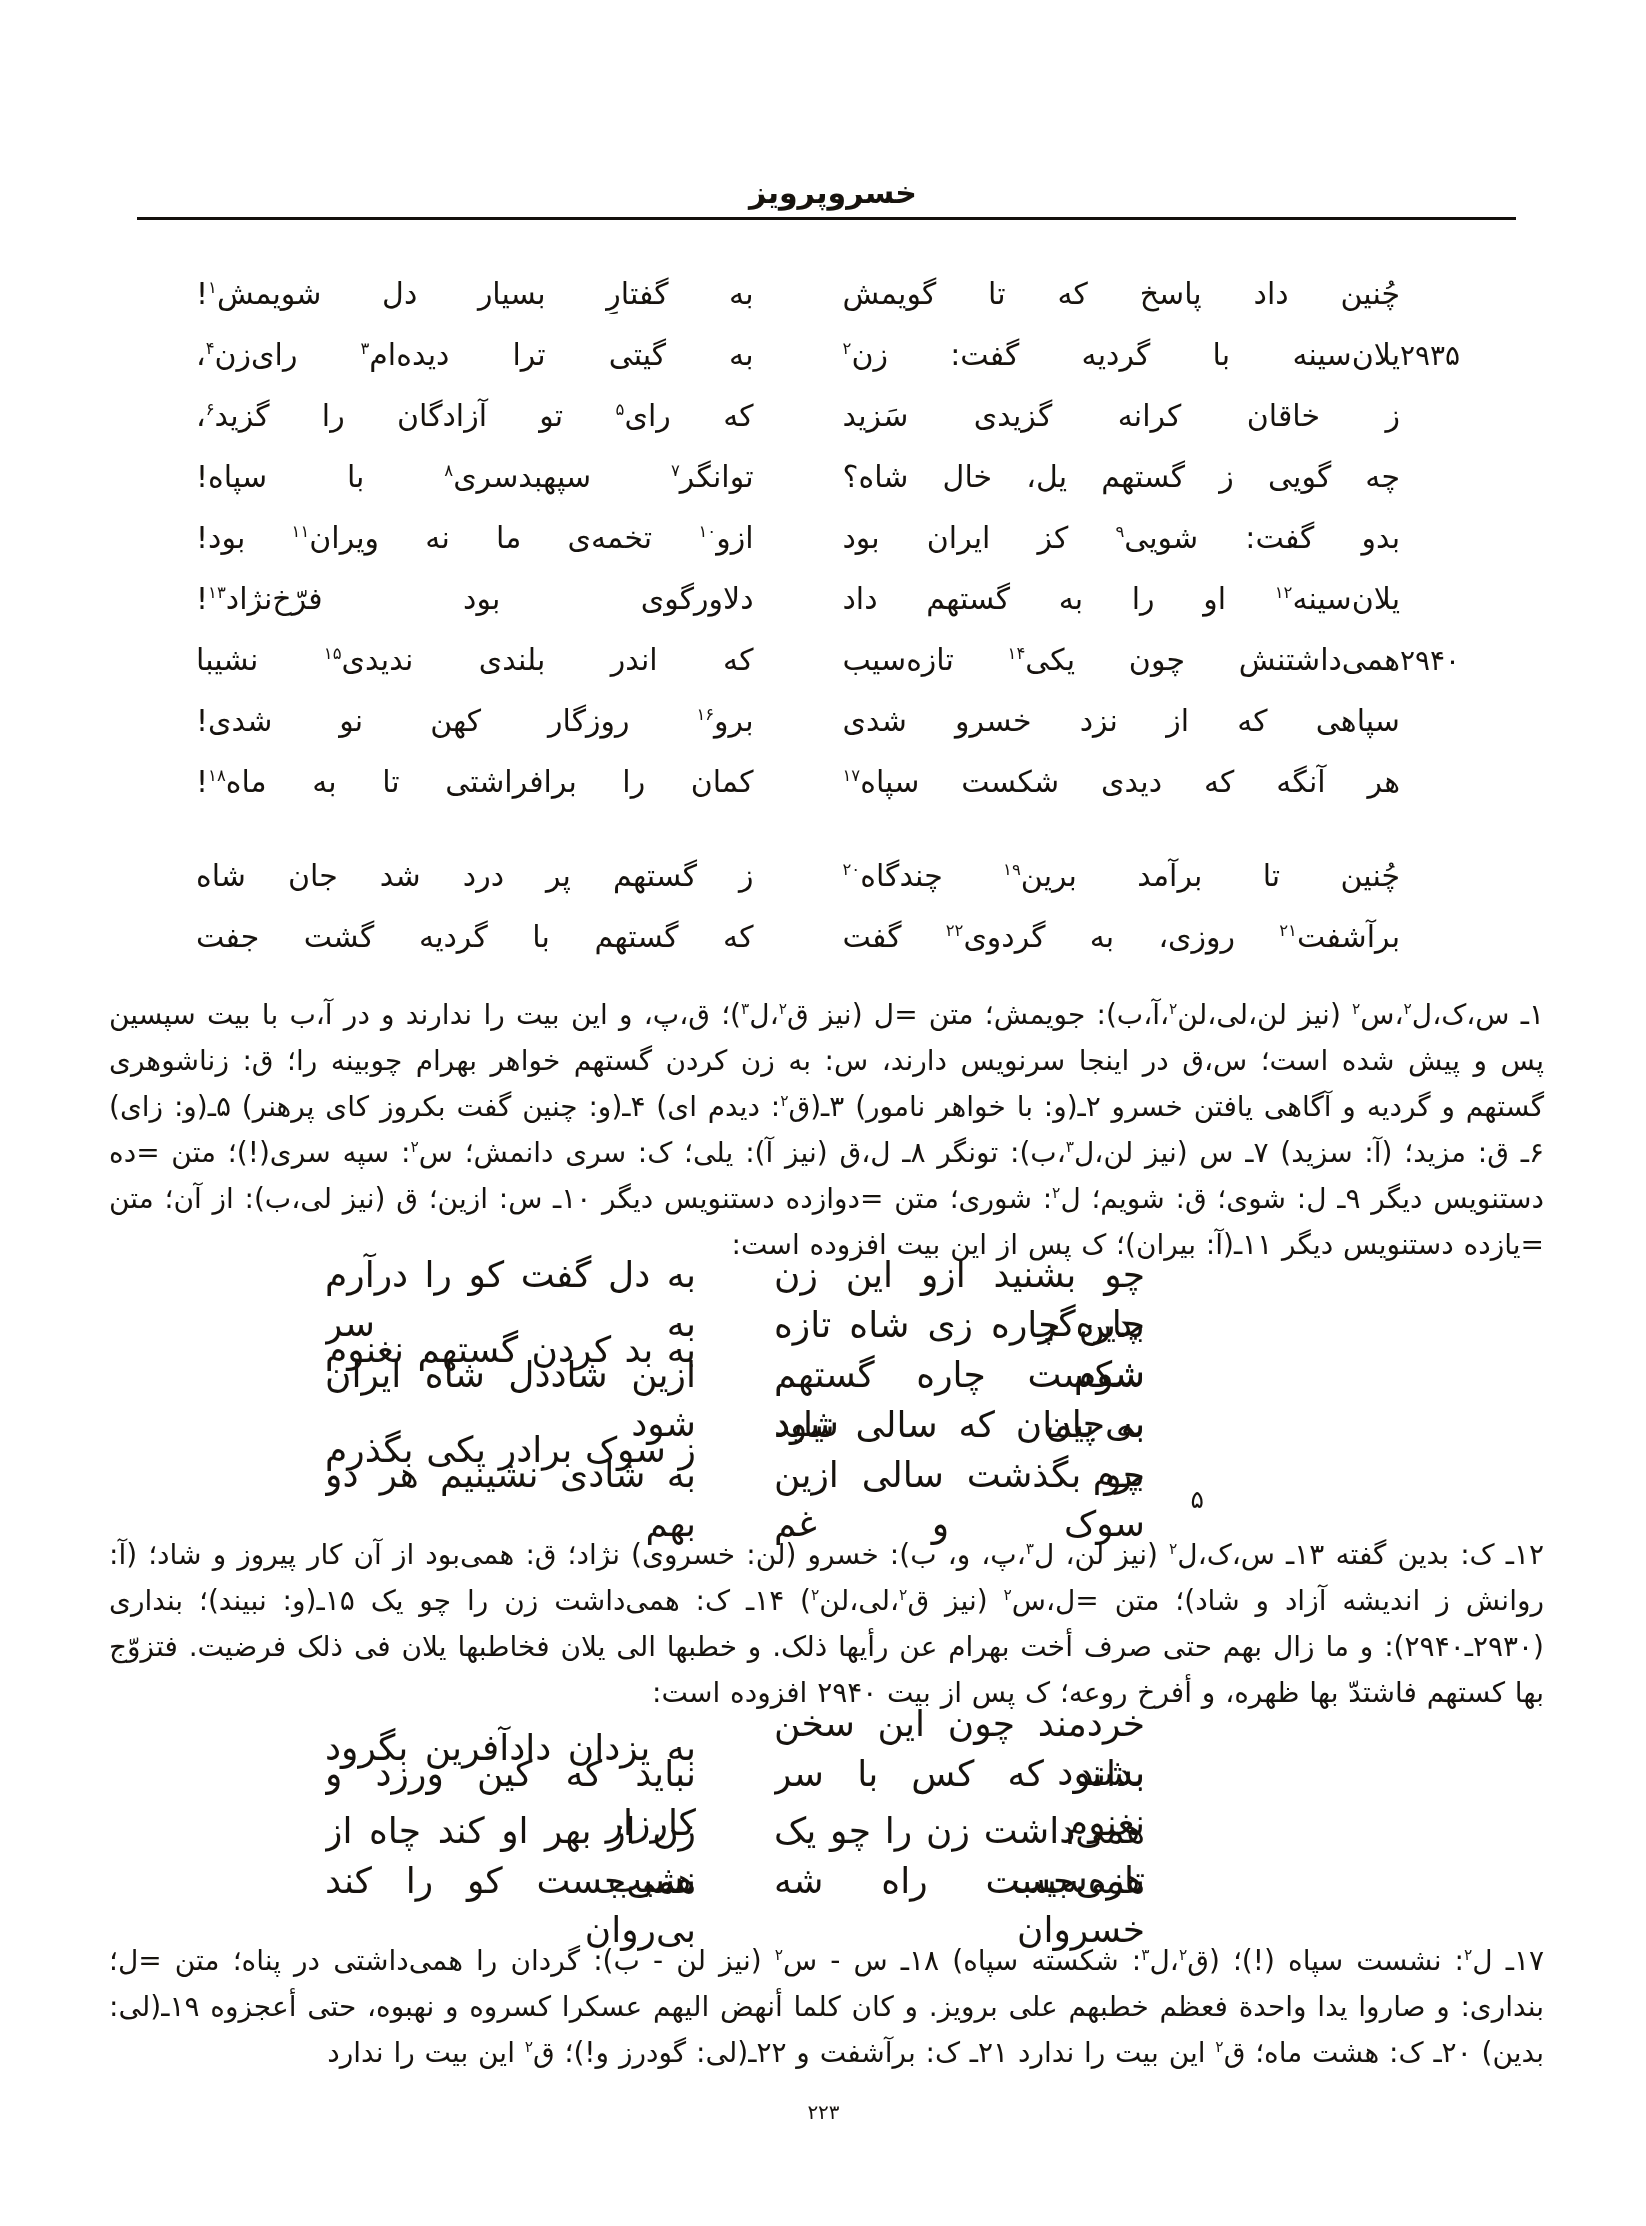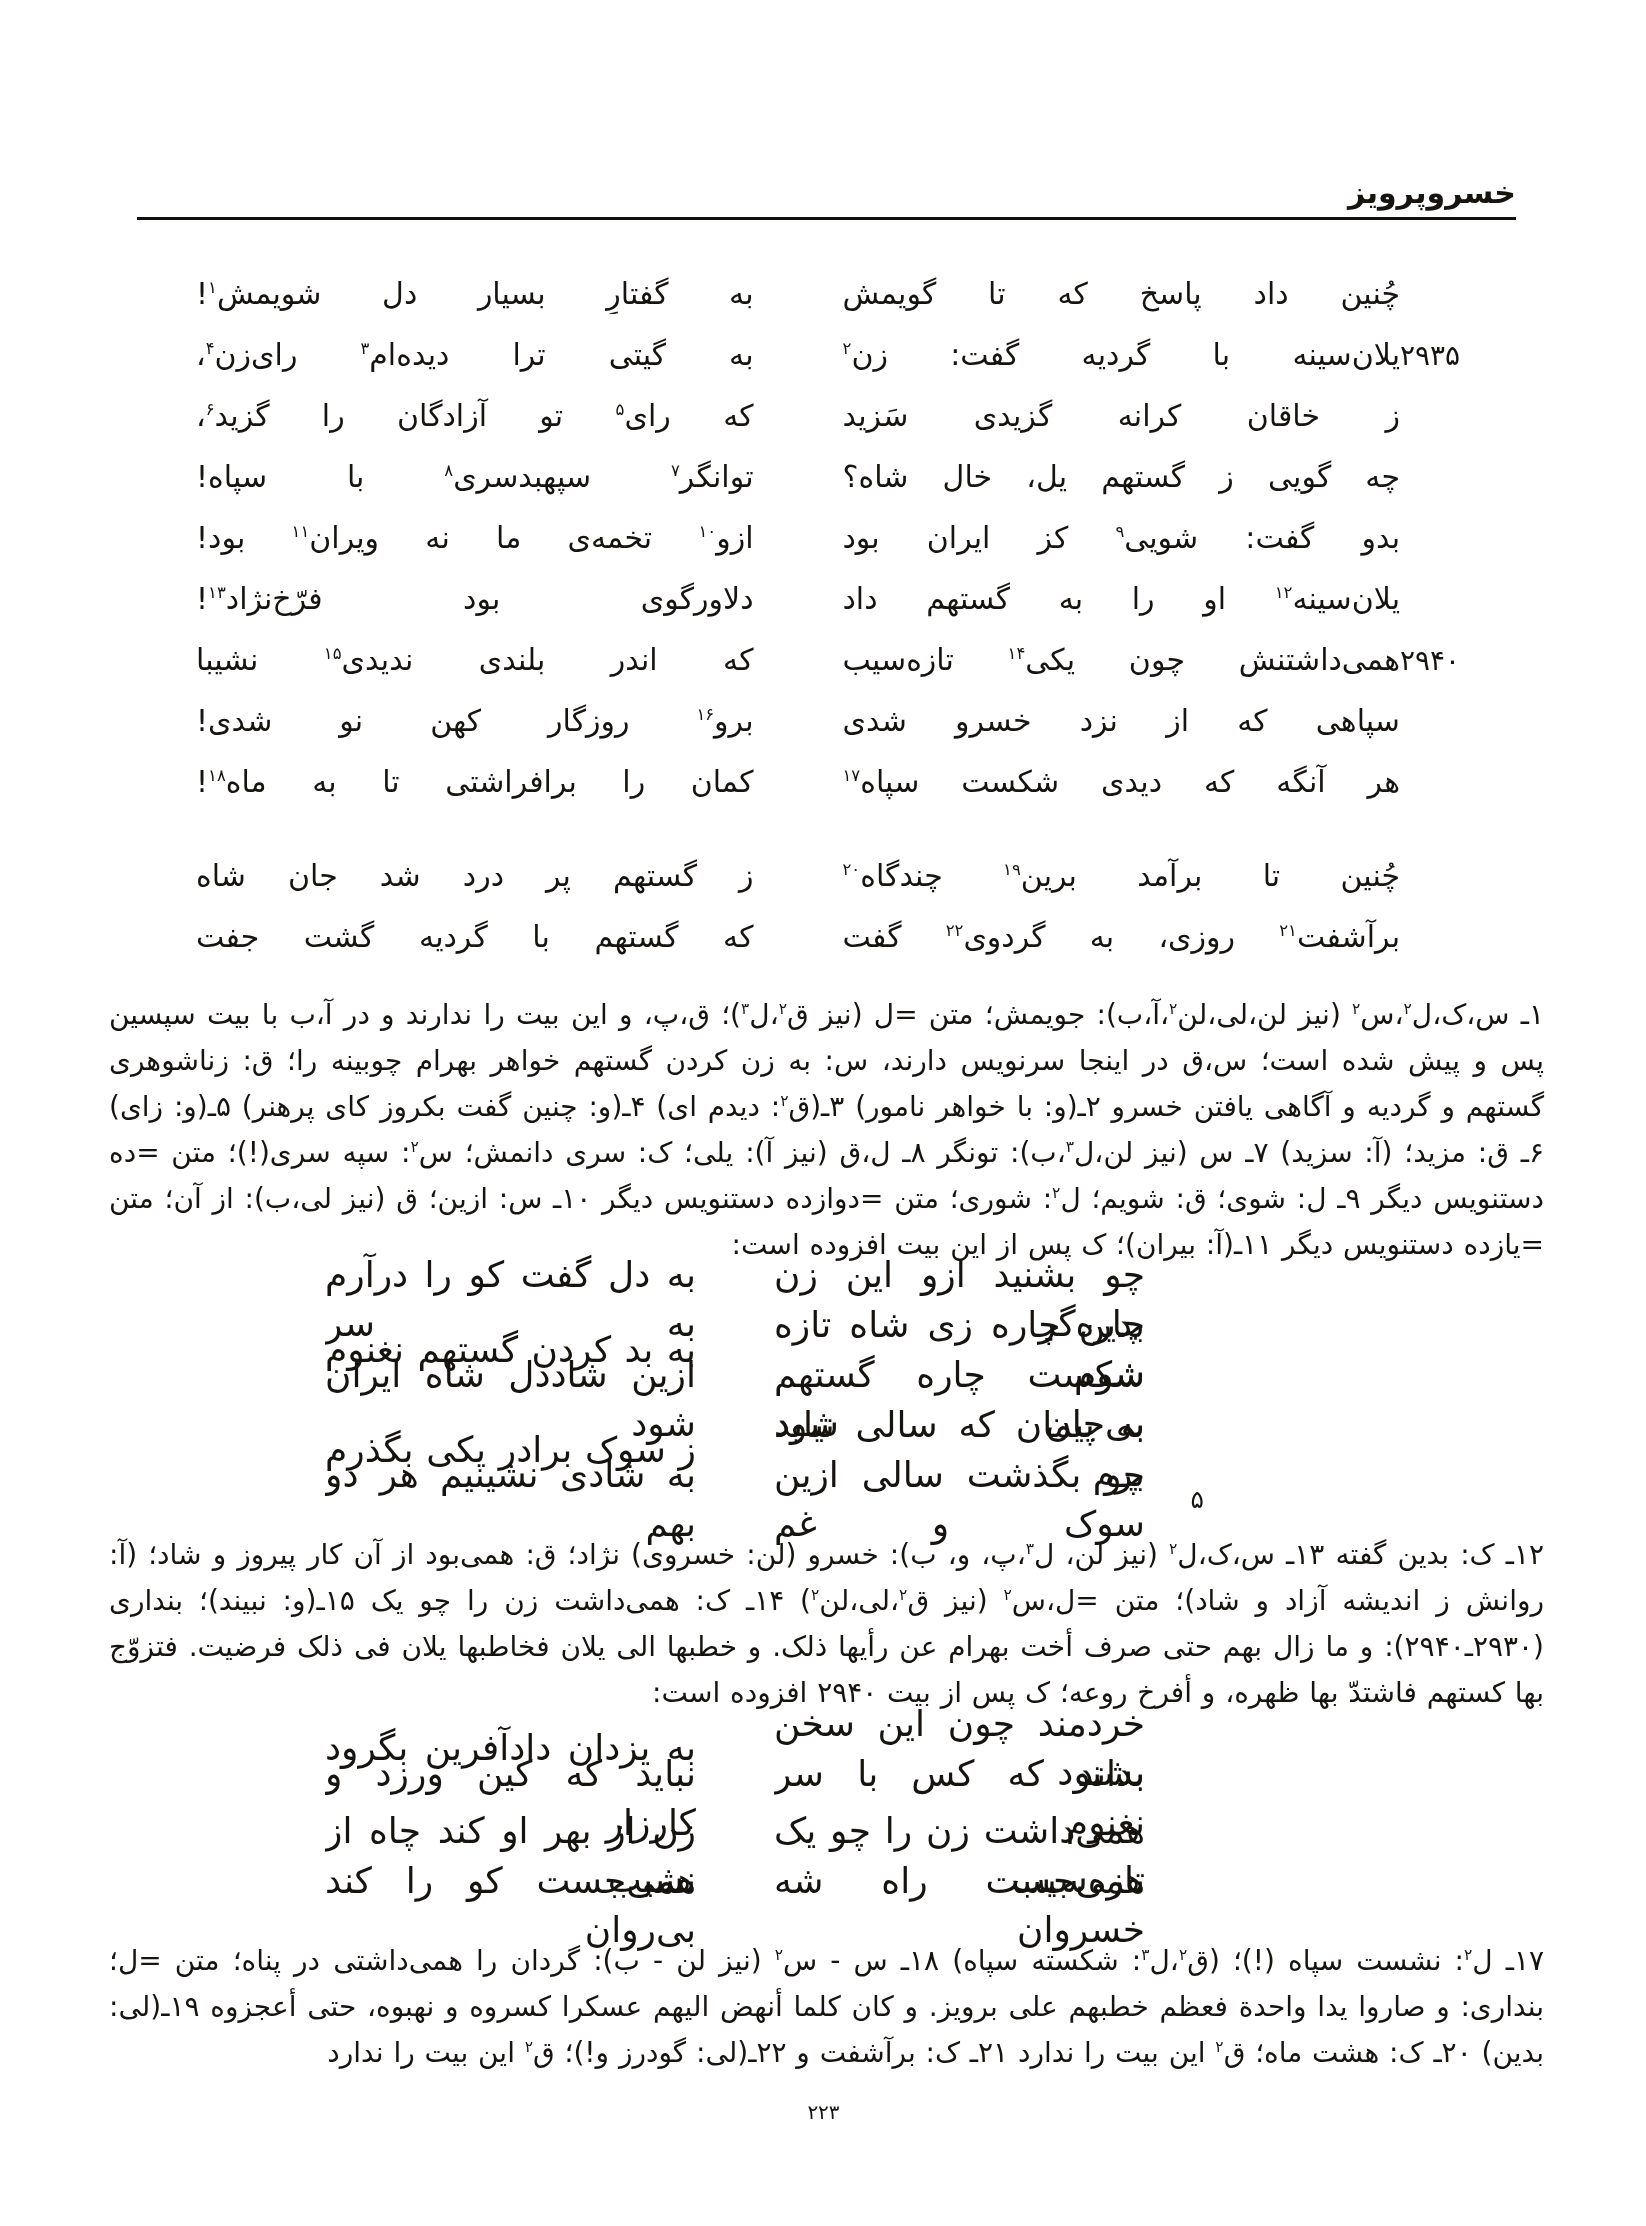--- a/index.html
+++ b/index.html
@@ -10,21 +10,21 @@
     color: #17130e;
     font-family: "DejaVu Sans", sans-serif;
     direction: rtl;
   }
   
   .header {
     margin: 175px 131px 0 137px;
   }
   .header .title {
     direction: rtl;
-    text-align: right;
+    text-align: center;
     font-size: 30px;
     font-weight: bold;
     padding-left: 13px;
     letter-spacing: 0px;
   }
   .header-rule {
     margin-top: 6.5px;
     border: 0;
     border-top: 3.7px solid #14100c;
     height: 0;

